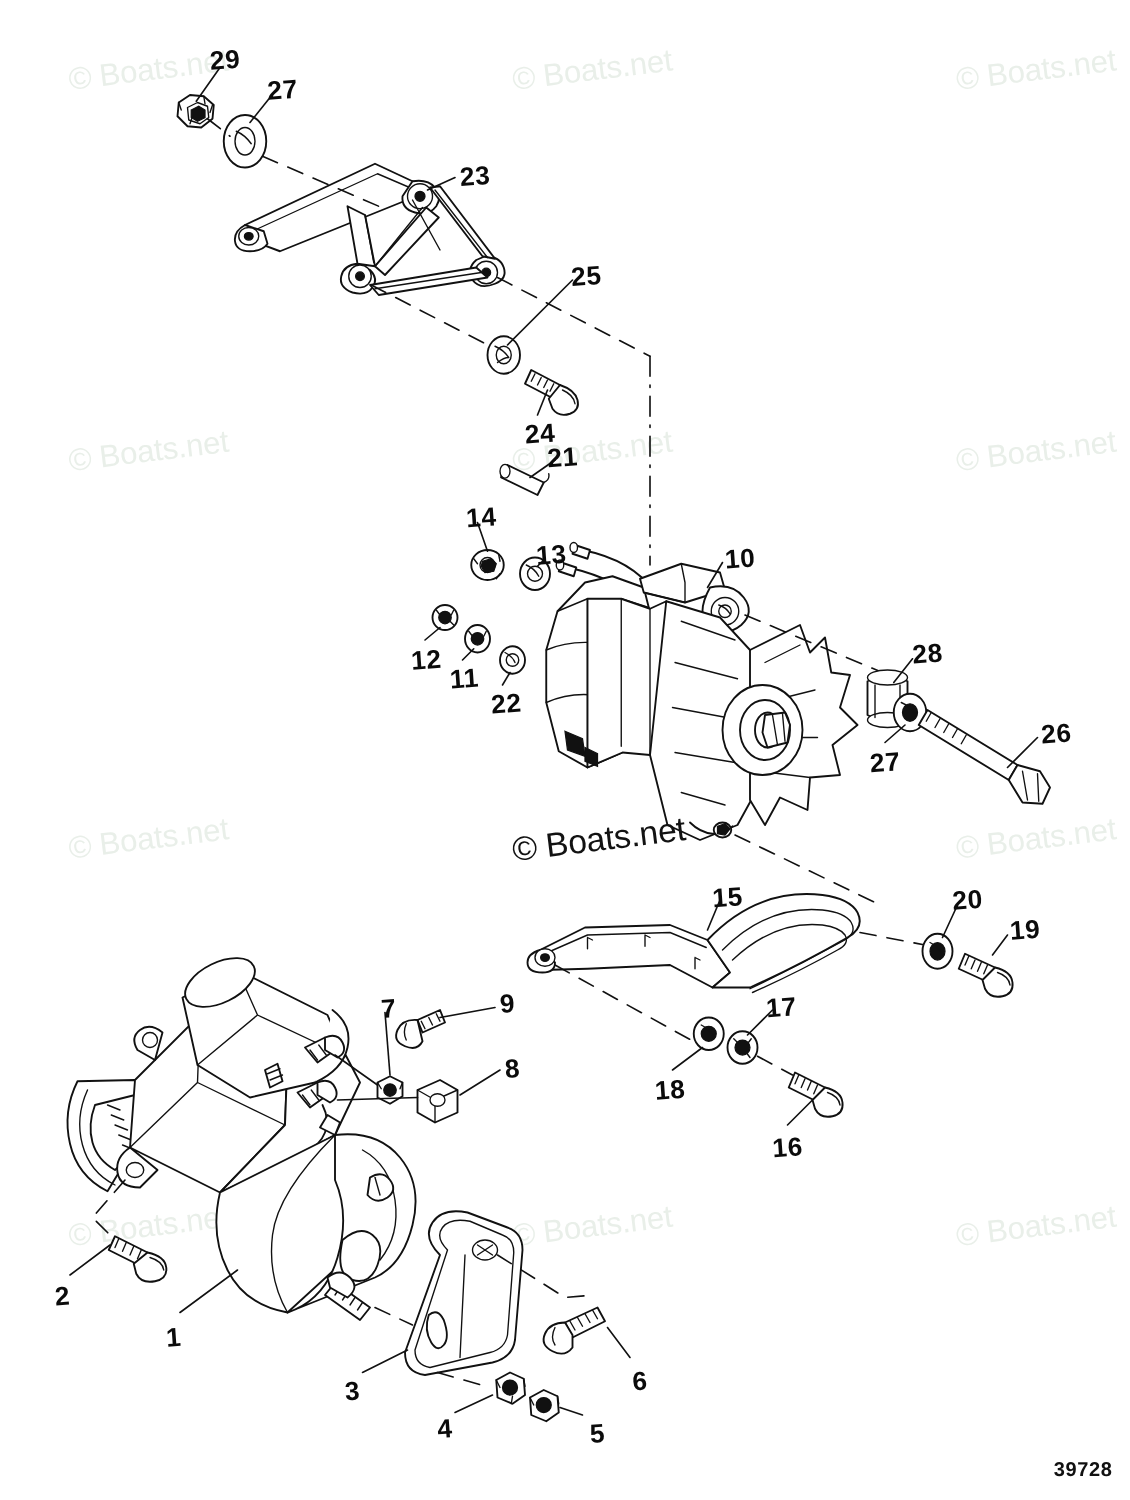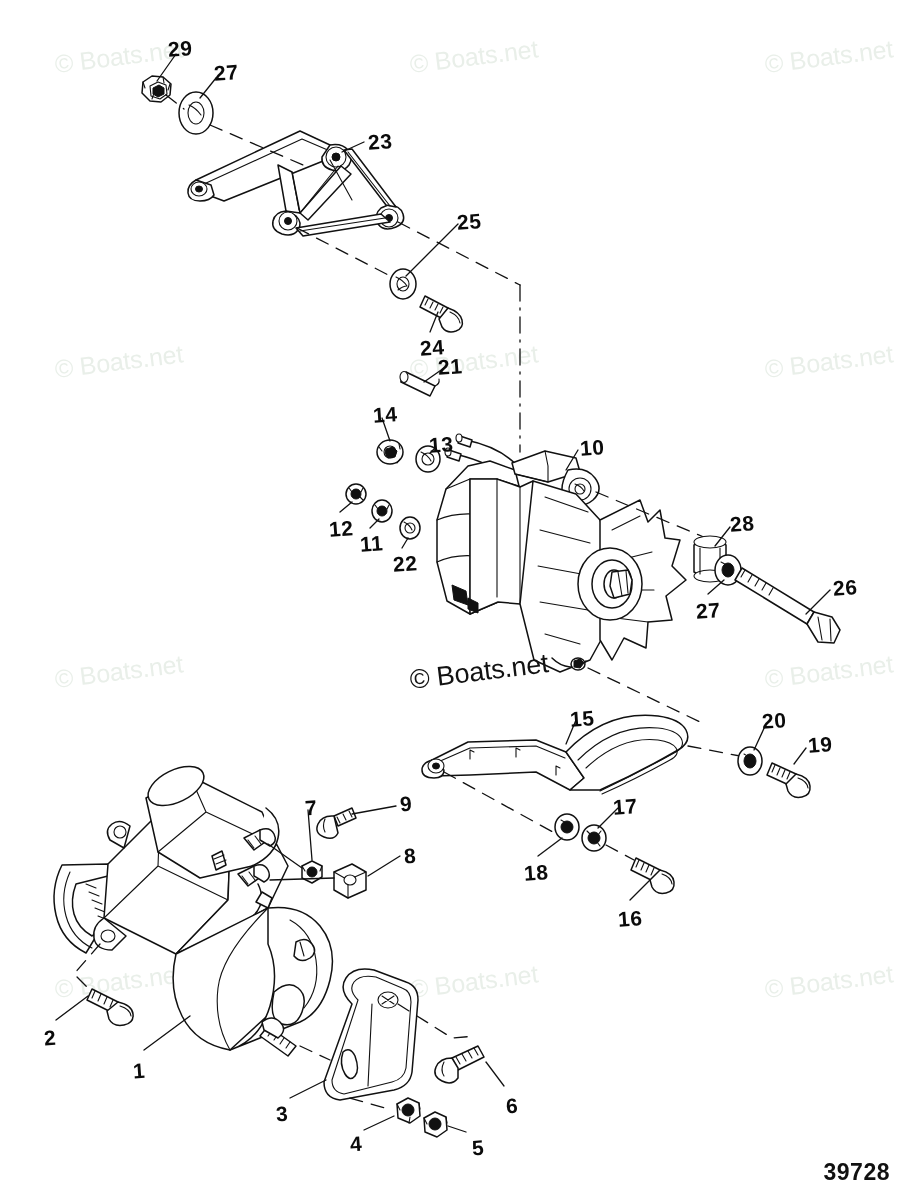--- a/index.html
+++ b/index.html
@@ -53,21 +53,21 @@
     font-family:"Liberation Sans", sans-serif;
     font-size:21px;font-weight:700;color:#0b0b0b;
     line-height:1;white-space:nowrap;
     transform:rotate(-4deg);
     letter-spacing:0.5px;
   }
   
   #drawing-id{
     position:absolute;right:14px;bottom:14px;z-index:8;
     font-family:"Liberation Sans", sans-serif;
-    font-size:23px;font-weight:700;color:#111;letter-spacing:0.5px;
+    font-size:16px;font-weight:700;color:#111;letter-spacing:0.5px;
   }
 </style>
 </head>
 <body>
 
 <div id="sheet">
 
   <div id="watermarks">
       <div class="wm" style="left: 55px; top: 50px;">© Boats.net</div>
       <div class="wm" style="left: 410px; top: 50px;">© Boats.net</div>

